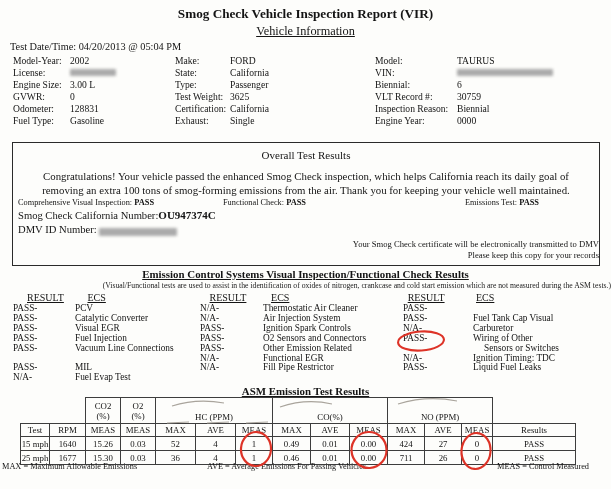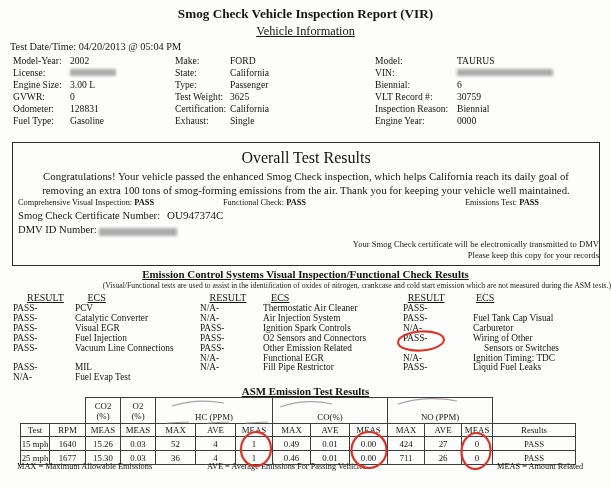--- a/index.html
+++ b/index.html
@@ -23,27 +23,27 @@
   .veh-col { top:55px; font-size:9.6px; line-height:12.1px; }
   .veh-col .row { display:flex; }
   .vc1 { left:13px; } .vc1 .lbl { width:57px; }
   .vc2 { left:175px; } .vc2 .lbl { width:55px; }
   .vc3 { left:375px; } .vc3 .lbl { width:82px; }
   .redact { display:inline-block; height:7px; background:#ababab; filter:blur(1.4px); border-radius:1px; margin-top:2px; }
   .redact.lic { width:46px; } .redact.vin { width:96px; } .redact.dmv { width:78px; height:8px; vertical-align:middle; }
 
   
   .overall-box { left:12px; top:142px; width:588px; height:124px; border:1.6px solid #2a2a2a; }
-  .overall-title { top:6px; left:0; width:100%; text-align:center; font-size:16px; }
+  .overall-title { top:6px; left:0; width:100%; text-align:center; font-size:11px; }
   .overall-msg { top:27px; left:0; width:100%; text-align:center; font-size:10.8px; line-height:13.8px; }
   .check-line { top:55px; font-size:8.3px; }
   .check-line b { font-size:8.4px; }
   .ck1 { left:5px; } .ck2 { left:210px; } .ck3 { left:452px; }
   .cert-line { top:66px; left:5px; font-size:10.6px; }
-  .cert-num { font-weight:normal; font-size:11px; margin-left:7px; }
+  .cert-num { font-weight:bold; font-size:11px; margin-left:0; }
   .dmv-line { top:81px; left:5px; font-size:10.6px; }
   .note1 { top:96px; } .note2 { top:107px; }
   .note1,.note2 { left:0; width:100%; text-align:right; font-size:8.6px; }
 
   
   .ecs-title { top:268px; font-size:10.9px; font-weight:bold; text-decoration:underline; }
   .ecs-sub { top:281px; font-size:7.7px; color:#1a1a1a;text-align:right; }
   .ecs-table { left:13px; top:292px; width:586px; font-size:9.3px; }
   .ecs-row { display:flex; line-height:9.9px; }
   .ecs-head { line-height:12px; font-size:10px;margin-left:14px; }
@@ -55,21 +55,21 @@
   
   .asm-title { top:385px; font-size:10.9px; font-weight:bold; text-decoration:underline; }
   table.asm { position:absolute; left:20px; top:397px; border-collapse:collapse; table-layout:fixed; width:555px; font-size:8.8px; }
   table.asm td { border:1px solid #3d3d3d; text-align:center; padding:0; overflow:hidden; }
   table.asm td.nb { border:none; background:transparent; }
   tr.grp td { height:26px; vertical-align:bottom; padding-bottom:1px; }
   tr.hd td { height:13px; }
   tr.dr td { height:14px; }
   .wrapbox { display:inline-block; width:24px; line-height:9.4px; margin-bottom:1px; }
   .legend { top:462px; font-size:8.3px; }
-  .lg1 { left:17px; } .lg2 { left:207px; } .lg3 { left:497px; }
+  .lg1 { left:2px; } .lg2 { left:207px; } .lg3 { left:497px; }
 
   
   .overlay { position:absolute; left:0; top:0; width:611px; height:489px; pointer-events:none; }
 </style>
 </head>
 <body>
 
 <div class="abs center doc-title">Smog Check Vehicle Inspection Report (VIR)</div>
 <div class="abs center doc-subtitle">Vehicle Information</div>
 <div class="abs datetime">
@@ -160,21 +160,21 @@
 
 <div class="abs overall-box">
   <div class="abs overall-title">Overall Test Results</div>
   <div class="abs overall-msg">
     <div>Congratulations! Your vehicle passed the enhanced Smog Check inspection, which helps California reach its daily goal of</div>
     <div>removing an extra 100 tons of smog-forming emissions from the air. Thank you for keeping your vehicle well maintained.</div>
   </div>
   <div class="abs check-line ck1"><span>Comprehensive Visual Inspection:</span> <b>PASS</b></div>
   <div class="abs check-line ck2"><span>Functional Check:</span> <b>PASS</b></div>
   <div class="abs check-line ck3"><span>Emissions Test:</span> <b>PASS</b></div>
-  <div class="abs cert-line"><span>Smog Check Certificate Number:</span><span class="cert-num">OU947374C</span></div>
+  <div class="abs cert-line"><span>Smog Check California Number:</span><span class="cert-num">OU947374C</span></div>
   <div class="abs dmv-line"><span>DMV ID Number:</span> <span class="redact dmv"></span></div>
   <div class="abs note1">Your Smog Check certificate will be electronically transmitted to DMV</div>
   <div class="abs note2">Please keep this copy for your records</div>
 </div>
 
 <div class="abs center ecs-title">Emission Control Systems Visual Inspection/Functional Check Results</div>
 <div class="abs center ecs-sub">(Visual/Functional tests are used to assist in the identification of oxides of nitrogen, crankcase and cold start emission which are not measured during the ASM tests.)</div>
 
 <div class="abs ecs-table">
   <div class="ecs-row ecs-head">
@@ -325,21 +325,21 @@
     <td>711</td>
     <td>26</td>
     <td>0</td>
     <td>PASS</td>
   </tr>
 </tbody>
   </table>
 
 <div class="abs legend lg1">MAX = Maximum Allowable Emissions</div>
 <div class="abs legend lg2">AVE = Average Emissions For Passing Vehicles</div>
-<div class="abs legend lg3">MEAS = Amount Related</div>
+<div class="abs legend lg3">MEAS = Control Measured</div>
 
 <svg class="overlay" viewBox="0 0 611 489" xmlns="http://www.w3.org/2000/svg">
 
   <path d="M 172 406 Q 197 398 224 403" fill="none" stroke-width="1.2" stroke="#a9a49c"></path>
   <path d="M 280 407 Q 306 398 332 404" fill="none" stroke-width="1.2" stroke="#a9a49c"></path>
   <path d="M 398 404 Q 427 395 457 401" fill="none" stroke-width="1.2" stroke="#a9a49c"></path>
   <path d="M 167 423 L 189 422" fill="none" stroke-width="1" stroke="#a9a49c"></path>
   <path d="M 207 423 L 229 422" fill="none" stroke-width="1" stroke="#a9a49c"></path>
   <path d="M 246 423 L 268 422" fill="none" stroke-width="1" stroke="#a9a49c"></path>
 

